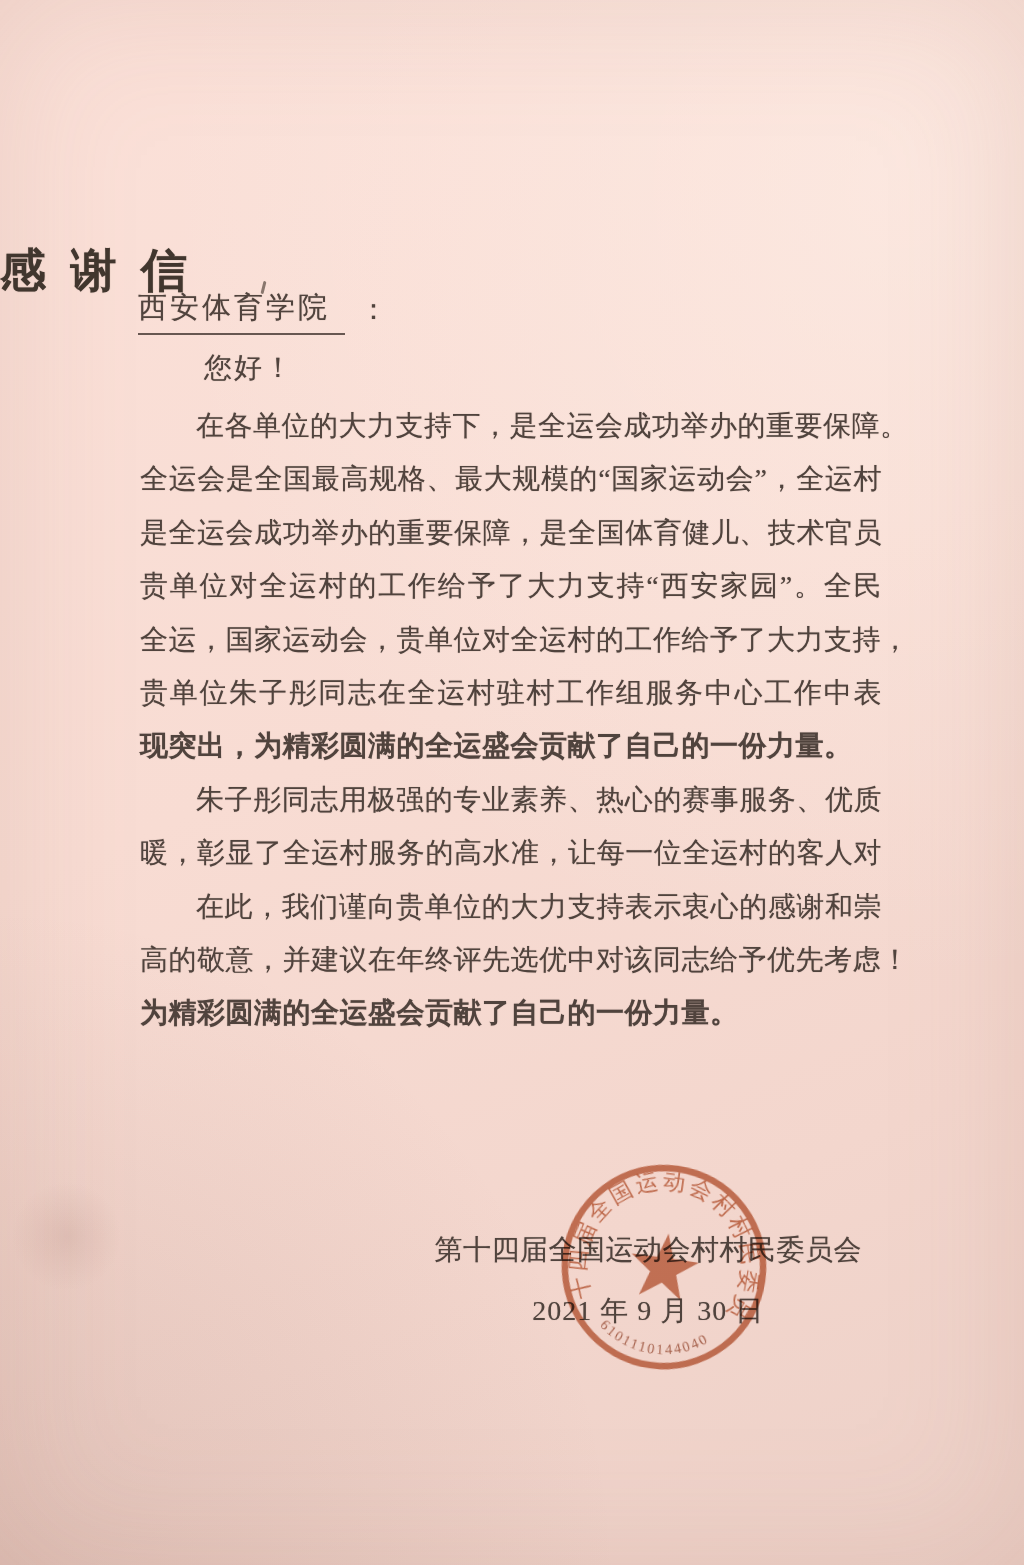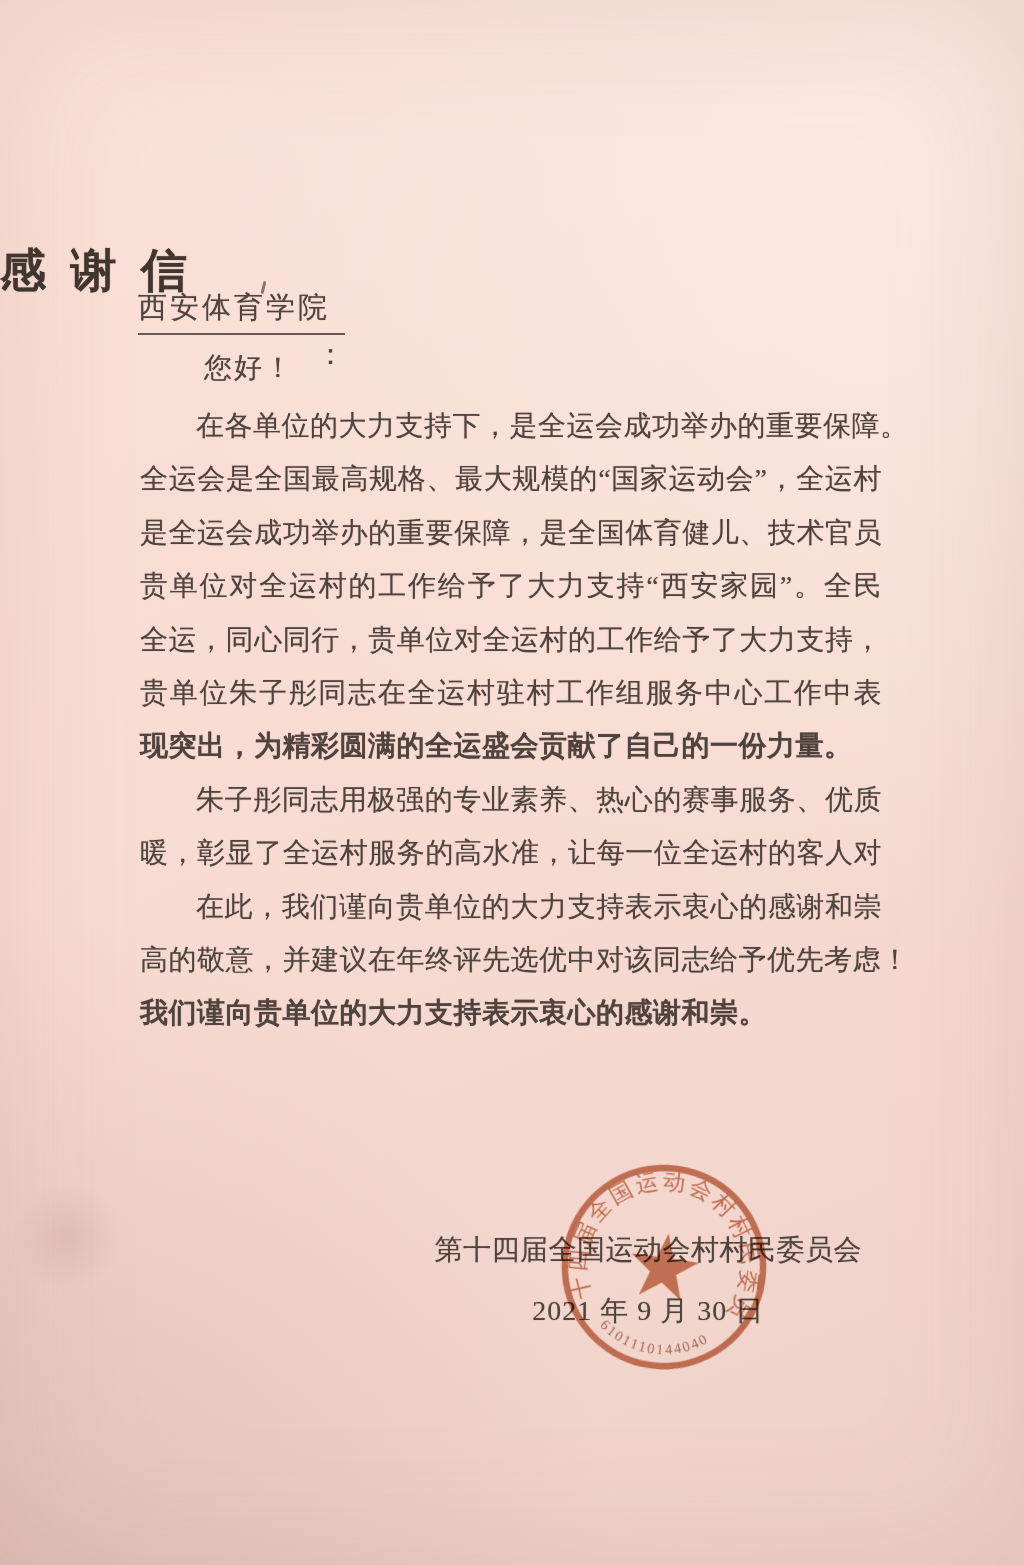--- a/index.html
+++ b/index.html
@@ -8,21 +8,21 @@
 
   .paper{position:relative;width:1024px;height:1565px;
     background:
       radial-gradient(circle at 6.5% 79%, rgba(150,100,90,0.14) 0%, rgba(150,100,90,0) 3.5%),
       radial-gradient(120% 85% at 88% 12%, rgba(255,243,236,0.45) 0%, rgba(255,243,236,0) 60%),
       radial-gradient(110% 80% at 0% 102%, rgba(125,82,70,0.16) 0%, rgba(125,82,70,0) 55%),
       linear-gradient(158deg,#fbe1d9 0%, #f8dcd3 45%, #f3d6cd 75%, #ecd0c7 100%);
     box-shadow: inset 0 0 140px rgba(173,123,106,0.18);
   }
 
-  .ink{color:#50433d; text-shadow:0 0 1px rgba(80,66,60,0.45);flex-direction:column;}
+  .ink{color:#50433d; text-shadow:0 0 1px rgba(80,66,60,0.45);}
 
   .title{position:absolute;top:212px;left:0;width:1008px;
     font-size:46px;font-weight:700;color:#41362e;letter-spacing:2px;word-spacing:9px;
     text-shadow:0 0 1px rgba(65,54,46,0.55);margin-top:28px;}
 
   .addressee{position:absolute;top:288px;left:138px;display:flex;align-items:flex-end;
     font-size:29px;}
   .addressee .recipient{display:inline-block;width:207px;border-bottom:2px solid #675751;
     padding-bottom:5px;letter-spacing:3px;}
   .addressee .colon{margin-left:14px;padding-bottom:5px;}
@@ -61,28 +61,28 @@
   </div>
   <div class="pen-mark"></div>
 
   <div class="greeting ink">您好！</div>
 
   <div class="body ink">
       <div class="line indent">在各单位的大力支持下，是全运会成功举办的重要保障。</div>
       <div class="line">全运会是全国最高规格、最大规模的“国家运动会”，全运村</div>
       <div class="line">是全运会成功举办的重要保障，是全国体育健儿、技术官员</div>
       <div class="line">贵单位对全运村的工作给予了大力支持“西安家园”。全民</div>
-      <div class="line">全运，同心同行，贵单位对全运村的工作给予了大力支持，</div>
+      <div class="line">全运，国家运动会，贵单位对全运村的工作给予了大力支持，</div>
       <div class="line">贵单位朱子彤同志在全运村驻村工作组服务中心工作中表</div>
       <div class="line end">现突出，为精彩圆满的全运盛会贡献了自己的一份力量。</div>
       <div class="line indent">朱子彤同志用极强的专业素养、热心的赛事服务、优质</div>
       <div class="line">暖，彰显了全运村服务的高水准，让每一位全运村的客人对</div>
       <div class="line indent">在此，我们谨向贵单位的大力支持表示衷心的感谢和崇</div>
       <div class="line">高的敬意，并建议在年终评先选优中对该同志给予优先考虑！</div>
-      <div class="line end">我们谨向贵单位的大力支持表示衷心的感谢和崇。</div>
+      <div class="line end">为精彩圆满的全运盛会贡献了自己的一份力量。</div>
     </div>
 
   <div class="closing ink">
     <div class="signature">第十四届全国运动会村村民委员会</div>
     <div class="date">2021 年 9 月 30 日</div>
   </div>
 
   <svg class="stamp" viewBox="0 0 220 220" aria-hidden="true">
     <defs>
       <path id="arcTop" d="M 45.3 155.3 A 79 79 0 1 1 174.7 155.3" fill="none"></path>

